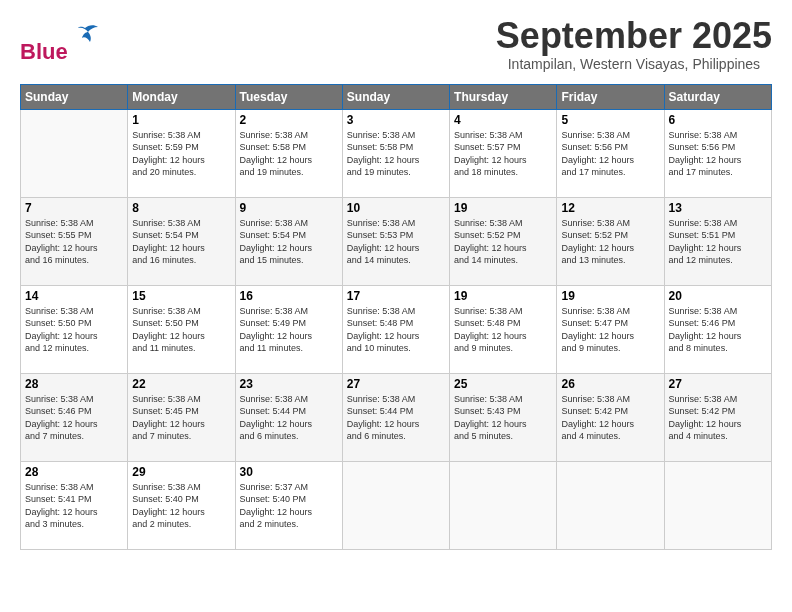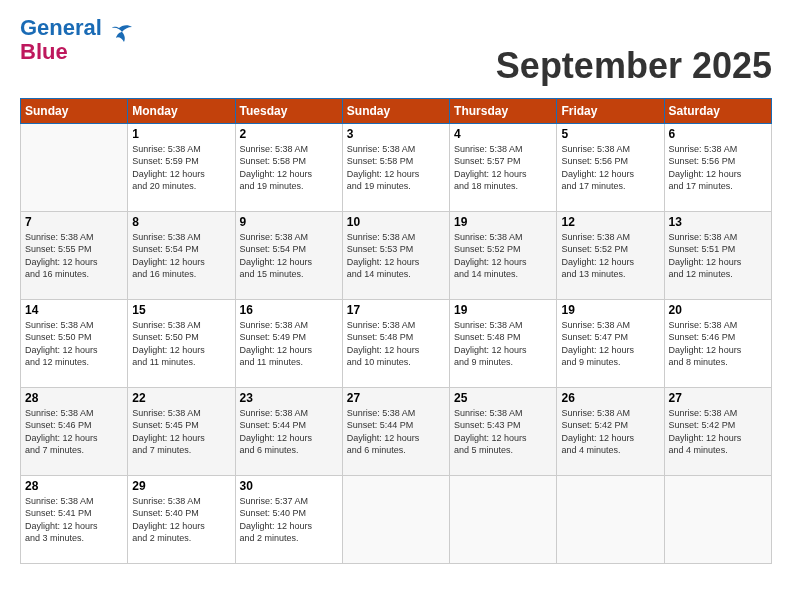--- a/index.html
+++ b/index.html
@@ -25,39 +25,38 @@
       font-size: 22px;
       font-weight: bold;
       color: #333;
       line-height: 1.1;
     }
     .logo-text span {
       color: #1a6bb5;
     }
     .title-block {
       text-align: center;
-      margin-top: 30px;
     }
     .month-title {
       font-size: 36px;
       font-weight: bold;
       color: #333;
       line-height: 1.1;
     }
     .subtitle {
       font-size: 14px;
       color: #555;
     }
     .calendar {
       width: 100%;
       border-collapse: collapse;
       font-size: 10px;
     }
     .calendar th {
-      background-color: #c2410c;
+      background-color: #737373;
       color: #fff;
       padding: 5px 4px;
       text-align: left;
       font-size: 12px;
       font-weight: bold;
       border: 1px solid #1a6bb5;
     }
     .calendar td {
       border: 1px solid #ccc;
       padding: 3px 4px;
@@ -87,30 +86,31 @@
       background-color: #ffffff;
     }
   </style>
 </head>
 <body>
 
 <div class="header">
   <div class="logo">
     <div style="display:flex; align-items:center;">
       <span class="logo-text">
-        <span>General</span><br><span style="color:#be185d;">Blue</span>
+        <br><span style="color:#be185d;">Blue</span>
       </span>
       <svg width="30" height="22" viewBox="0 0 30 22" style="margin-left:2px; margin-top:-10px;">
         <path d="M15 4 C18 1, 24 0, 28 3 C24 3, 20 5, 18 8 C16 5, 12 3, 8 4 C10 2, 13 3, 15 4Z" fill="#1a6bb5"></path>
         <path d="M18 8 C20 10, 22 14, 20 18 C18 14, 14 12, 12 14 C13 10, 16 8, 18 8Z" fill="#1a6bb5"></path>
       </svg>
     </div>
   </div>
   <div class="title-block">
     <div class="month-title">September 2025</div>
+    <div class="subtitle">Intampilan, Western Visayas, Philippines</div>
   </div>
 </div>
 
 <table class="calendar">
   <thead>
     <tr>
     <th>Sunday</th>
         <th>Monday</th>
         <th>Tuesday</th>
         <th>Sunday</th>

